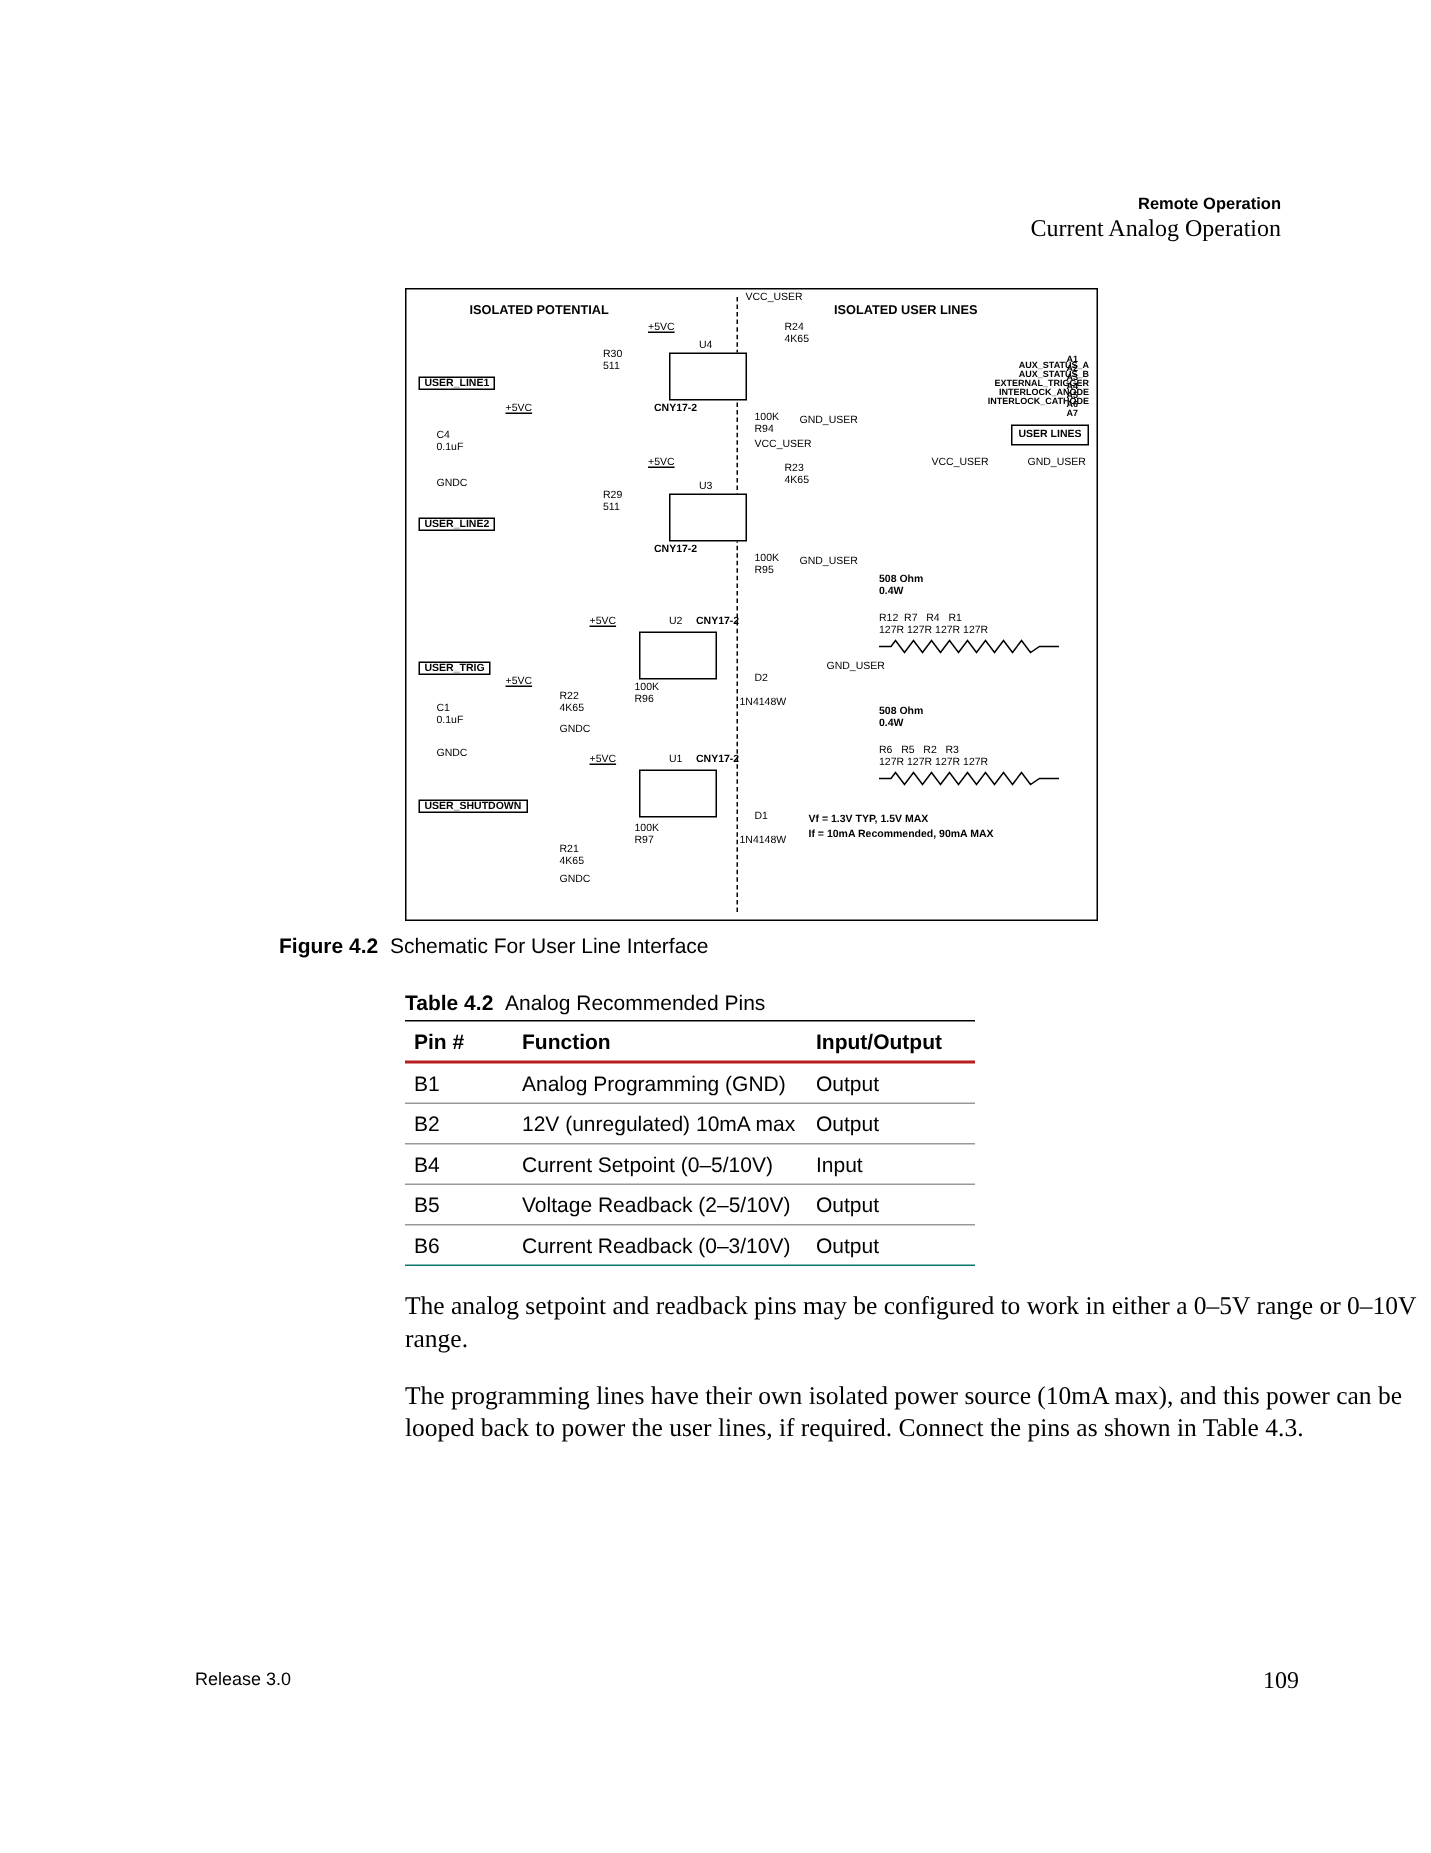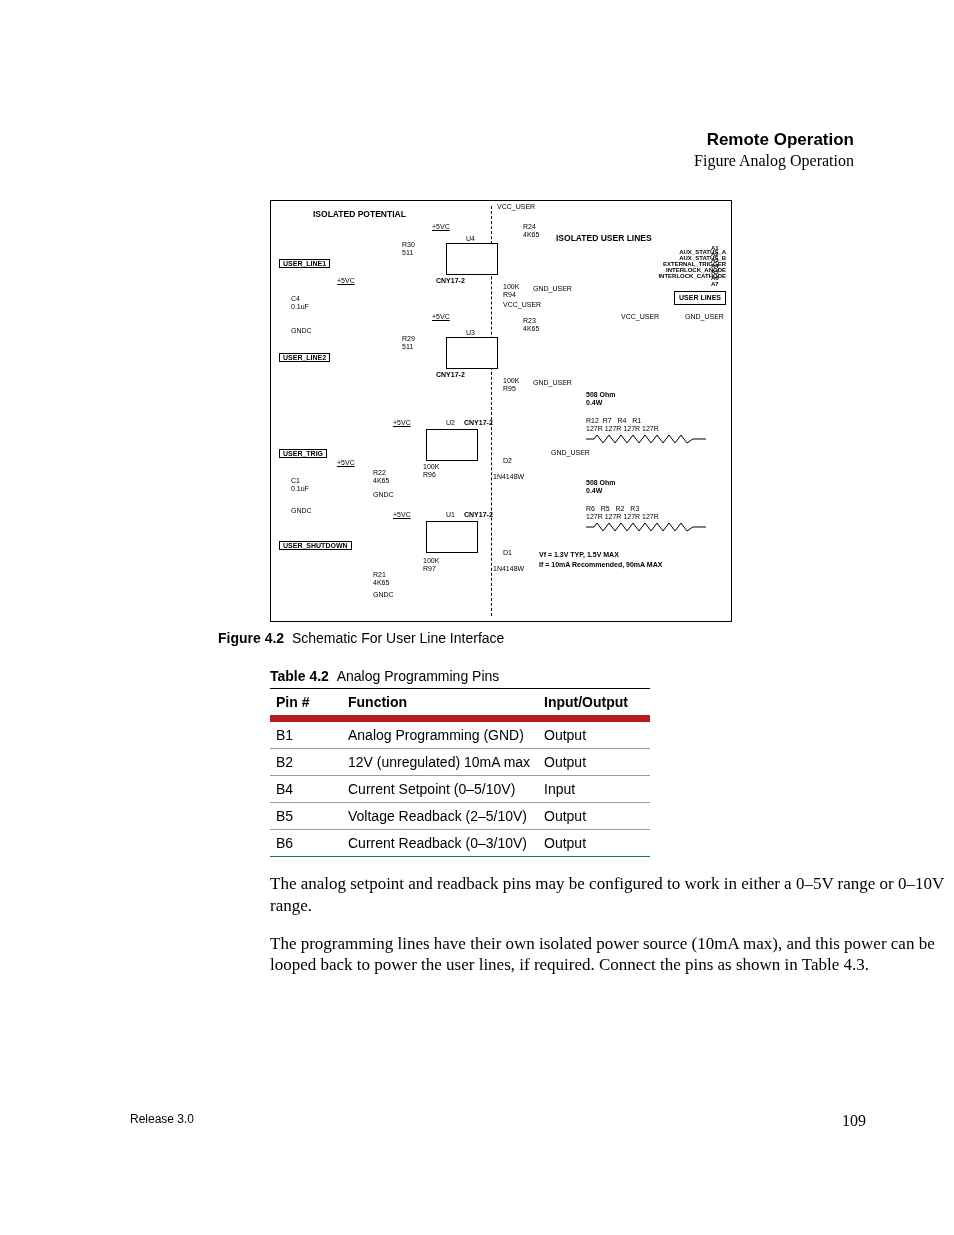--- a/index.html
+++ b/index.html
@@ -17,21 +17,21 @@
     box-sizing: border-box;
     padding: 130px 100px 0 130px;
   }
   .header {
     text-align: right;
     margin-bottom: 30px;
   }
   .header-title {
     font-family: Arial, Helvetica, sans-serif;
     font-weight: bold;
-    font-size: 17px;
+    font-size: 11px;
   }
   .header-sub {
     font-family: "Times New Roman", Times, serif;
     font-size: 16px;
     margin-top: 2px;
   }
   .figure {
     width: 460px;
     height: 420px;
     border: 1px solid #000;
@@ -52,41 +52,41 @@
     font-weight: normal;
   }
   .figure .dashed {
     position: absolute;
     border-left: 1px dashed #000;
   }
   .figure svg { position: absolute; }
   .caption {
     font-family: Arial, Helvetica, sans-serif;
     font-size: 14px;
-    margin-left: 88px;
+    margin-left: 56px;
   }
   .caption .b { font-weight: bold; }
   .table-caption {
     font-family: Arial, Helvetica, sans-serif;
     font-size: 14px;
     margin: 22px 0 4px 140px;
   }
   .table-caption .b { font-weight: bold; }
   table.pins {
     border-collapse: collapse;
     font-family: Arial, Helvetica, sans-serif;
     font-size: 14px;
     margin-left: 140px;
     width: 380px;
   }
   table.pins th {
     text-align: left;
     font-weight: bold;
     border-top: 1px solid #000;
-    border-bottom: 7px solid #b91c1c;
+    border-bottom: 2px solid #b91c1c;
     padding: 5px 6px;
   }
   table.pins td {
     border-bottom: 1px solid #999;
     padding: 5px 6px;
   }
   table.pins tr:last-child td {
     border-bottom: 1px solid #0f766e;
   }
   .bodytext {
@@ -116,28 +116,28 @@
   .pinbox {
     position:absolute; border:1px solid #000; font-size:7px; padding:0 3px;
   }
 </style>
 </head>
 <body>
 
 <div class="page">
   <div class="header">
     <div class="header-title">Remote Operation</div>
-    <div class="header-sub">Figure Analog Operation</div>
+    <div class="header-sub">Current Analog Operation</div>
   </div>
 
   <div class="figure">
     <div class="dashed" style="left:220px; top:5px; height:410px;"></div>
 
     <div class="lbl" style="left:42px; top:8px;">ISOLATED POTENTIAL</div>
-    <div class="lbl" style="left:285px; top:8px;margin-top:24px;">ISOLATED USER LINES</div>
+    <div class="lbl" style="left:285px; top:8px;">ISOLATED USER LINES</div>
     <div class="lbl small" style="left:226px; top:2px;">VCC_USER</div>
 
     <div class="lbl small" style="left:161px; top:22px; text-decoration:underline;">+5VC</div>
     <div class="lbl small" style="left:252px; top:22px;">R24</div>
     <div class="lbl small" style="left:252px; top:30px;">4K65</div>
 
     <div class="box" style="left:175px; top:42px; width:50px; height:30px;"></div>
     <div class="lbl small" style="left:195px; top:34px;">U4</div>
     <div class="lbl small" style="left:131px; top:40px;">R30</div>
     <div class="lbl small" style="left:131px; top:48px;">511</div>
@@ -241,21 +241,21 @@
     <div class="lbl small" style="left:268px; top:360px; font-weight:bold;">If = 10mA Recommended, 90mA MAX</div>
   </div>
 
   <div class="caption">
     <span class="b">Figure 4.2</span>
     &nbsp;<span>Schematic For User Line Interface</span>
   </div>
 
   <div class="table-caption">
     <span class="b">Table 4.2</span>
-    &nbsp;<span>Analog Programming Pins</span>
+    &nbsp;<span>Analog Recommended Pins</span>
   </div>
 
   <table class="pins">
     <thead>
       <tr>
         <th style="width:60px;">Pin #</th>
         <th>Function</th>
         <th style="width:100px;">Input/Output</th>
       </tr>
     </thead>

